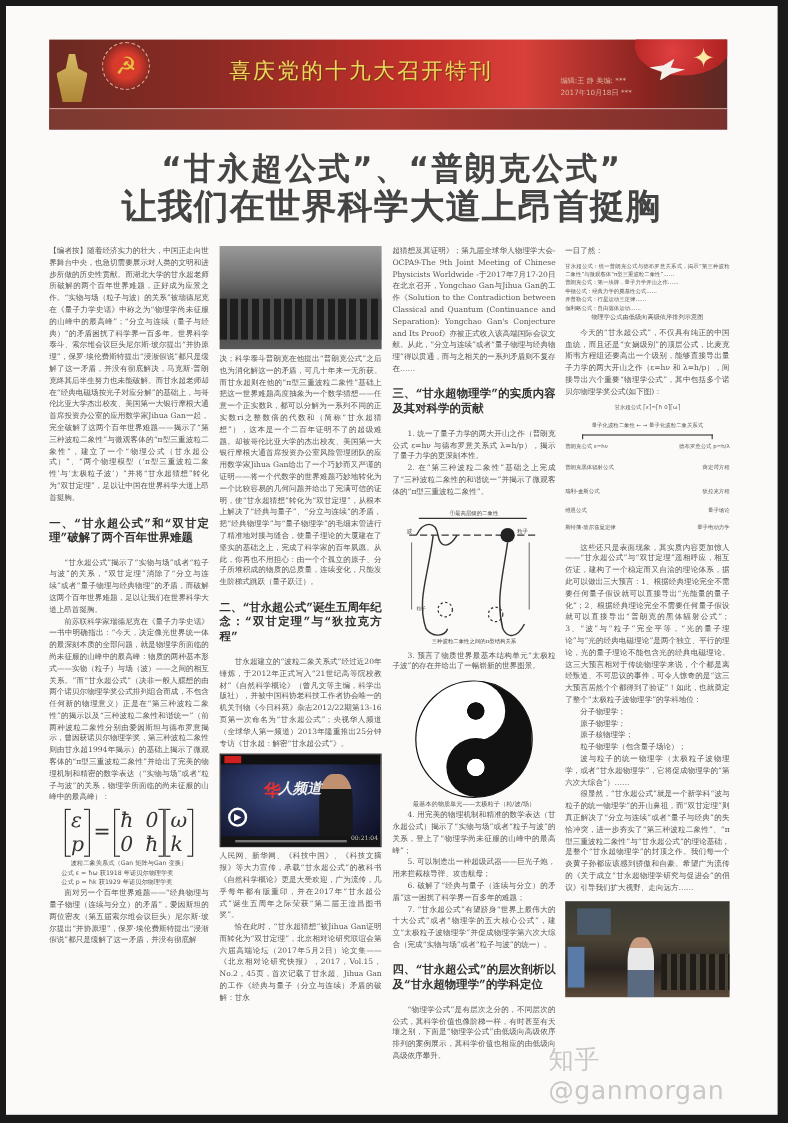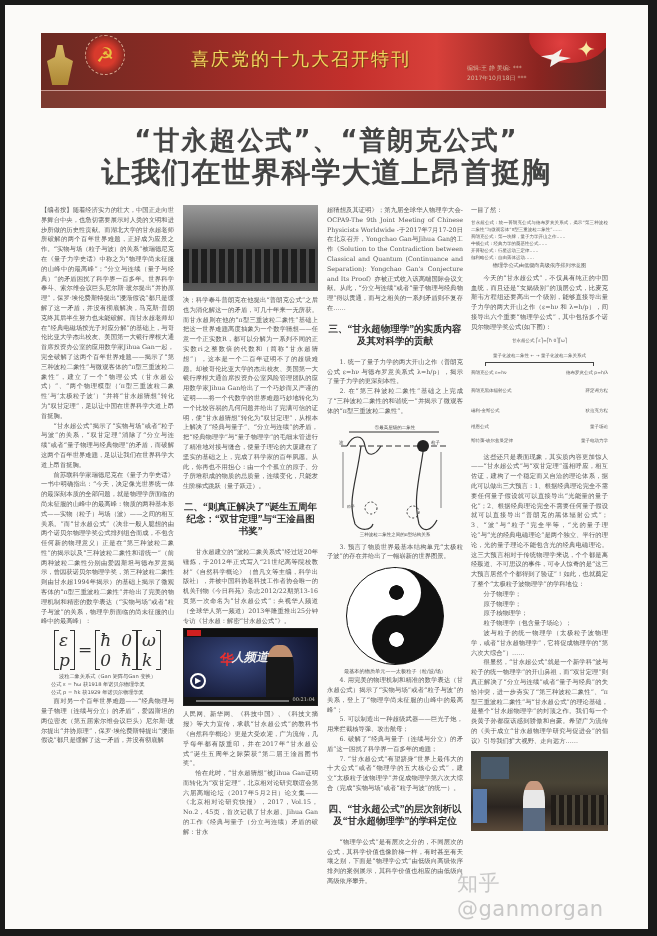--- a/index.html
+++ b/index.html
@@ -58,22 +58,22 @@
     position: absolute; top: 200px; font-size: 6.3px; line-height: 9.8px; color: #555;
     font-family: "DejaVu Serif", serif; text-align: justify;
   }
   .col p { text-indent: 2em; margin-bottom: 0; }
   .col p.noindent { text-indent: 0; }
   .c1 { left: 36px; width: 133px; }
   .c2 { left: 178px; width: 135px; }
   .c3 { left: 322px; width: 136px; }
   .c4 { left: 466px; width: 137px; }
   .section-h {
-    font-family: Liberation Serif, serif; font-weight: bold; color: #333;
-    font-size: 9.5px; line-height: 12px; text-align: center; margin: 10px 0 10px 0;
+    font-family: Liberation Mono, monospace; font-weight: bold; color: #333;
+    font-size: 9.5px; line-height: 12px; margin: 10px 0 10px 0;
   }
   .photo {
     background: linear-gradient(180deg, #9a9a9a 0%, #6a6a6a 35%, #3a3a3a 60%, #5a5a5a 100%);
     position: relative; overflow: hidden;
   }
   .photo .people {
     position: absolute; left: 0; right: 0; bottom: 8px; height: 40%;
     background: repeating-linear-gradient(90deg, #1e1e1e 0 6px, #4a4a4a 6px 9px);
   }
   .video {
@@ -144,20 +144,21 @@
       <div>2017年10月18日   ***</div>
     </div>
     <div class="band"></div>
   </div>
 
   <div class="headline l1">“甘永超公式”、“普朗克公式”</div>
   <div class="headline l2">让我们在世界科学大道上昂首挺胸</div>
 
   <div class="col c1">
     <p class="noindent">【编者按】随着经济实力的壮大，中国正走向世界舞台中央，也急切需要展示对人类的文明和进步所做的历史性贡献。而湖北大学的甘永超老师所破解的两个百年世界难题，正好成为应景之作。“实物与场（粒子与波）的关系”被瑞德尼克在《量子力学史话》中称之为“物理学尚未征服的山峰中的最高峰”；“分立与连续（量子与经典）”的矛盾困扰了科学界一百多年。世界科学泰斗、索尔维会议巨头尼尔斯·玻尔提出“并协原理”，保罗·埃伦费斯特提出“浸渐假说”都只是缓解了这一矛盾，并没有彻底解决，马克斯·普朗克终其后半生努力也未能破解。而甘永超老师却在“经典电磁场按光子对应分解”的基础上，与哥伦比亚大学杰出校友、美国第一大银行摩根大通首席投资办公室的应用数学家Jihua Gan一起，完全破解了这两个百年世界难题——揭示了“第三种波粒二象性”与微观客体的“π型三重波粒二象性”，建立了一个“物理公式（甘永超公式）”、“两个物理模型（‘π型三重波粒二象性’与‘太极粒子波’）”并将“甘永超猜想”转化为“双甘定理”，足以让中国在世界科学大道上昂首挺胸。</p>
+    <div class="section-h">一、“甘永超公式”和“双甘定理”破解了两个百年世界难题</div>
     <p>“甘永超公式”揭示了“实物与场”或者“粒子与波”的关系，“双甘定理”消除了“分立与连续”或者“量子物理与经典物理”的矛盾，而破解这两个百年世界难题，足以让我们在世界科学大道上昂首挺胸。</p>
     <p>前苏联科学家瑞德尼克在《量子力学史话》一书中明确指出：“今天，决定像光世界统一体的最深刻本质的全部问题，就是物理学所面临的尚未征服的山峰中的最高峰：物质的两种基本形式——实物（粒子）与场（波）——之间的相互关系。”而“甘永超公式”（决非一般人臆想的由两个诺贝尔物理学奖公式排列组合而成，不包含任何新的物理意义）正是在“第三种波粒二象性”的揭示以及“三种波粒二象性和谐统一”（前两种波粒二象性分别由爱因斯坦与德布罗意揭示，曾因获诺贝尔物理学奖，第三种波粒二象性则由甘永超1994年揭示）的基础上揭示了微观客体的“π型三重波粒二象性”并给出了完美的物理机制和精密的数学表达（“实物与场”或者“粒子与波”的关系，物理学所面临的尚未征服的山峰中的最高峰）：</p>
     <div class="matrix">
       <div class="mbr">
         <span>ε</span>
         <span>p</span>
       </div>
       <span class="eq">=</span>
       <div class="mbr">
         <div class="row">
@@ -178,21 +179,21 @@
     <div class="caption left">公式 ε = ħω 获1918 年诺贝尔物理学奖</div>
     <div class="caption left">公式 p = ħk 获1929 年诺贝尔物理学奖</div>
     <p>面对另一个百年世界难题——“经典物理与量子物理（连续与分立）的矛盾”，爱因斯坦的两位密友（第五届索尔维会议巨头）尼尔斯·玻尔提出“并协原理”，保罗·埃伦费斯特提出“浸渐假说”都只是缓解了这一矛盾，并没有彻底解</p>
   </div>
 
   <div class="col c2">
     <div class="photo" style="height:86px; margin-bottom:4px;">
       <div class="people"></div>
     </div>
     <p class="noindent">决；科学泰斗普朗克在他提出“普朗克公式”之后也为消化解这一的矛盾，可几十年来一无所获。而甘永超则在他的“π型三重波粒二象性”基础上把这一世界难题高度抽象为一个数学猜想——任意一个正实数R，都可以分解为一系列不同的正实数ri之整数倍的代数和（简称“甘永超猜想”），这本是一个二百年证明不了的超级难题。却被哥伦比亚大学的杰出校友、美国第一大银行摩根大通首席投资办公室风险管理团队的应用数学家Jihua Gan给出了一个巧妙而又严谨的证明——将一个代数学的世界难题巧妙地转化为一个比较容易的几何问题并给出了完满可信的证明，使“甘永超猜想”转化为“双甘定理”，从根本上解决了“经典与量子”、“分立与连续”的矛盾，把“经典物理学”与“量子物理学”的毛细末管进行了精准地对接与缝合，使量子理论的大厦建在了坚实的基础之上，完成了科学家的百年夙愿。从此，你再也不用担心：由一个个孤立的原子、分子所堆积成的物质的总质量，连续变化，只能发生阶梯式跳跃（量子跃迁）。</p>
-    <div class="section-h">二、“则真正解决了”诞生五周年纪念：“双甘定理”与“王淦昌图书奖”</div>
+    <div class="section-h">二、“甘永超公式”诞生五周年纪念：“双甘定理”与“狄拉克方程”</div>
     <p>甘永超建立的“波粒二象关系式”经过近20年锤炼，于2012年正式写入“21世纪高等院校教材”《自然科学概论》（曾凡文等主编，科学出版社），并被中国科协老科技工作者协会唯一的机关刊物《今日科苑》杂志2012/22期第13-16页第一次命名为“甘永超公式”；央视华人频道（全球华人第一频道）2013年隆重推出25分钟专访《甘永超：解密“甘永超公式”》。</p>
     <div class="video" style="height:78px; margin:3px 0;">
       <div class="topbar"></div>
       <div class="logo-red"></div>
       <div class="person"></div>
       <div class="vtitle">华</div>
       <div class="vtitle2">人频道</div>
       <div class="play">▶</div>
       <div class="ctrl"></div>
       <div class="progress"></div>

